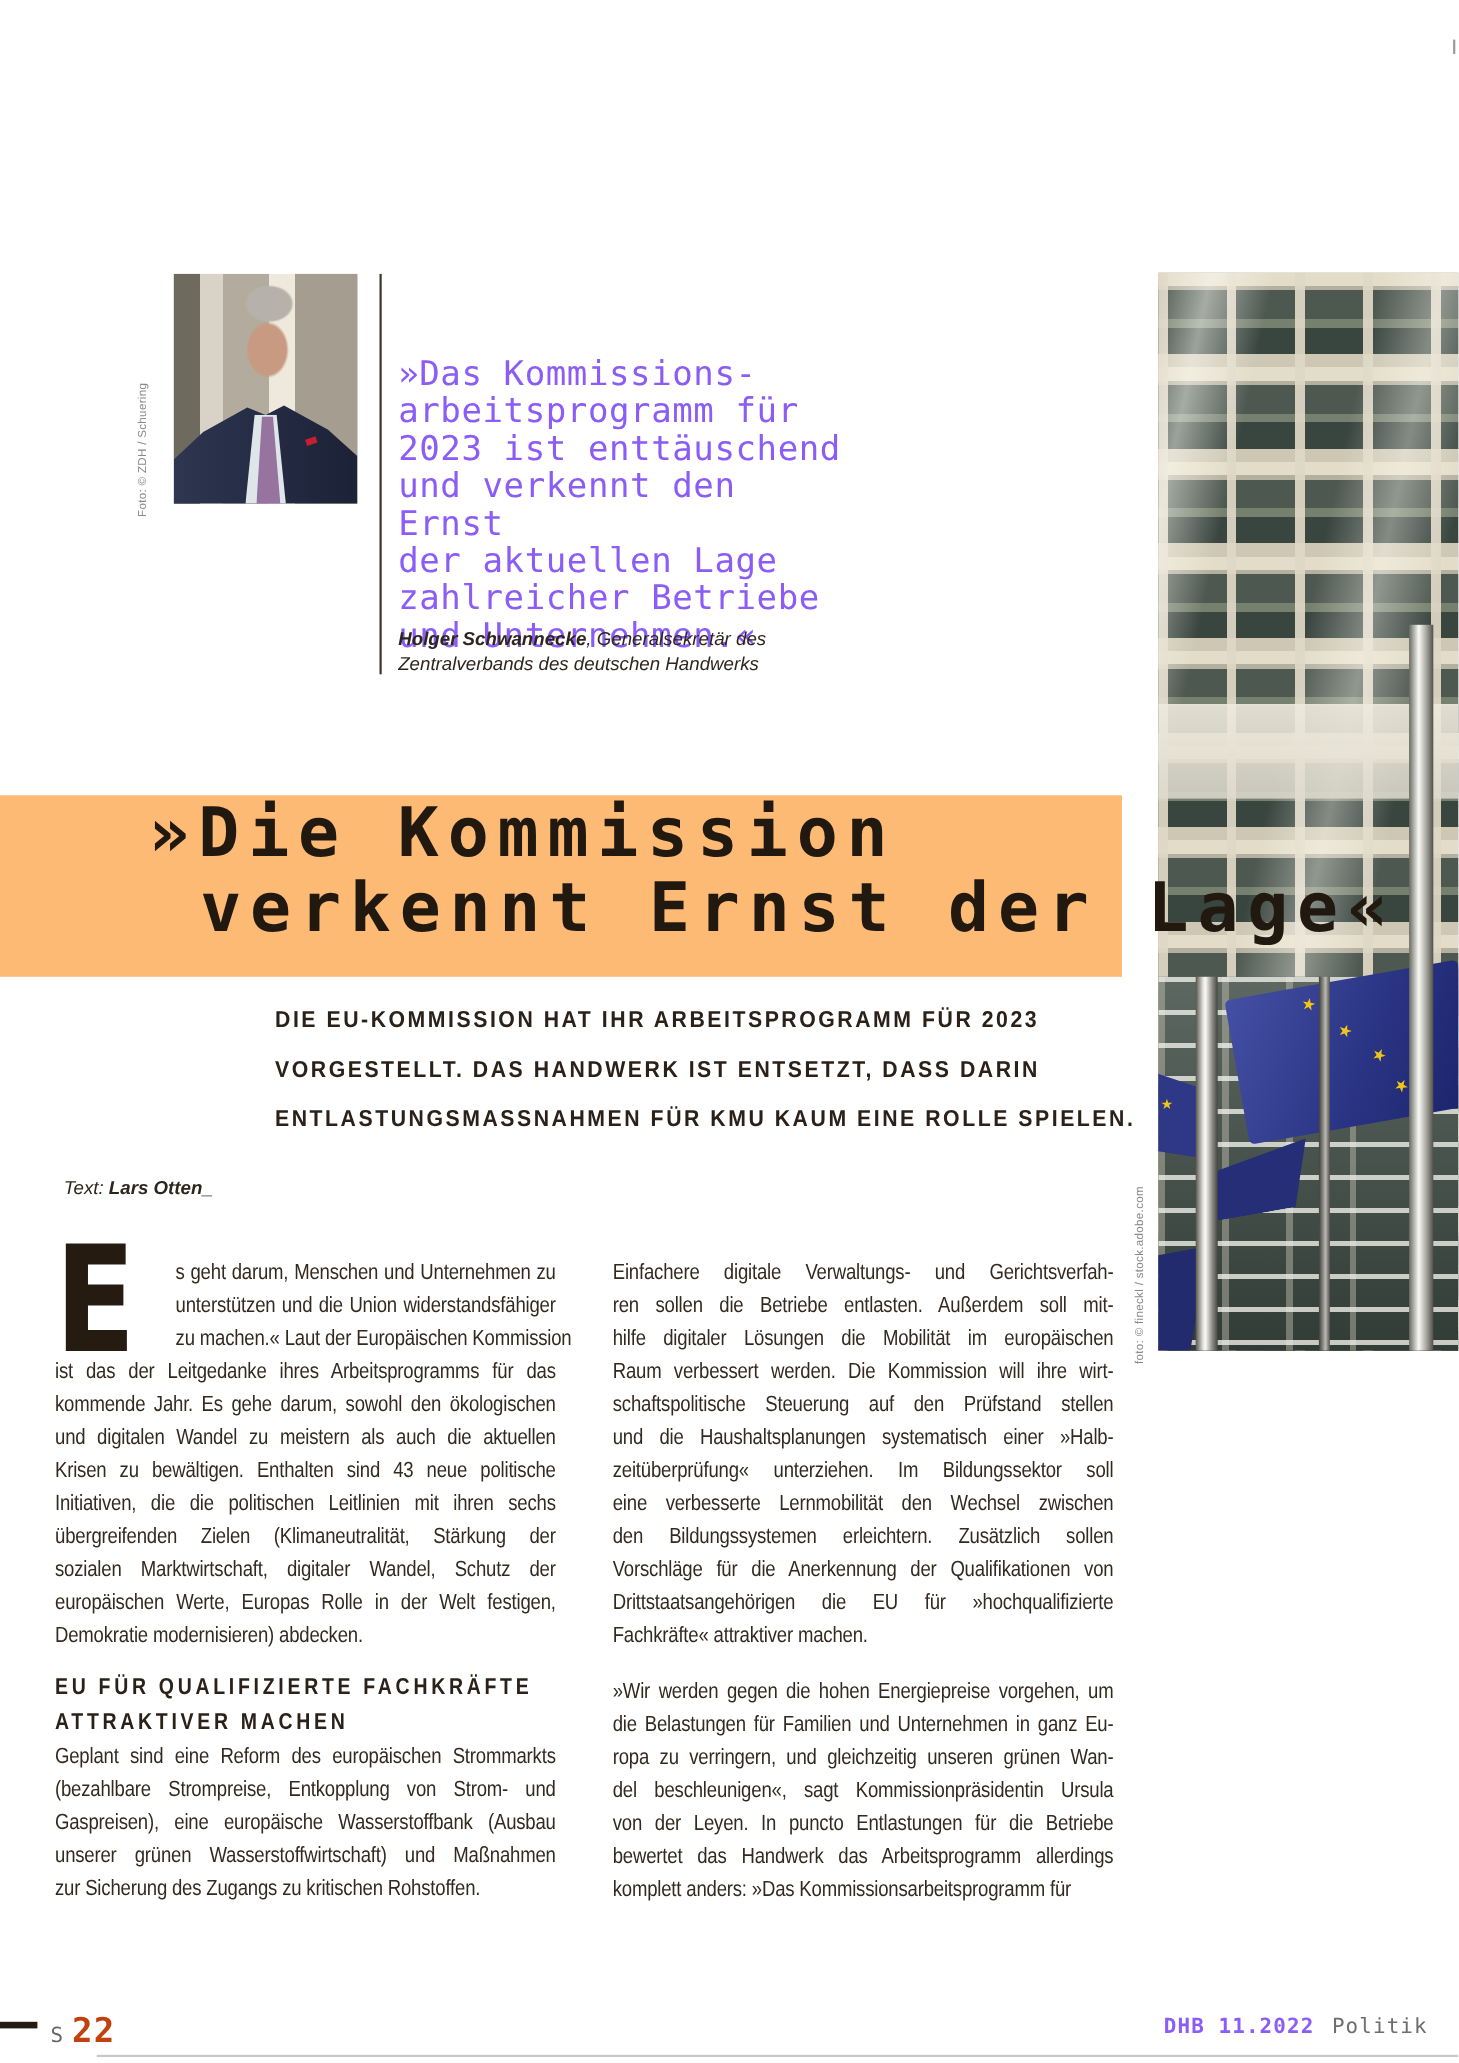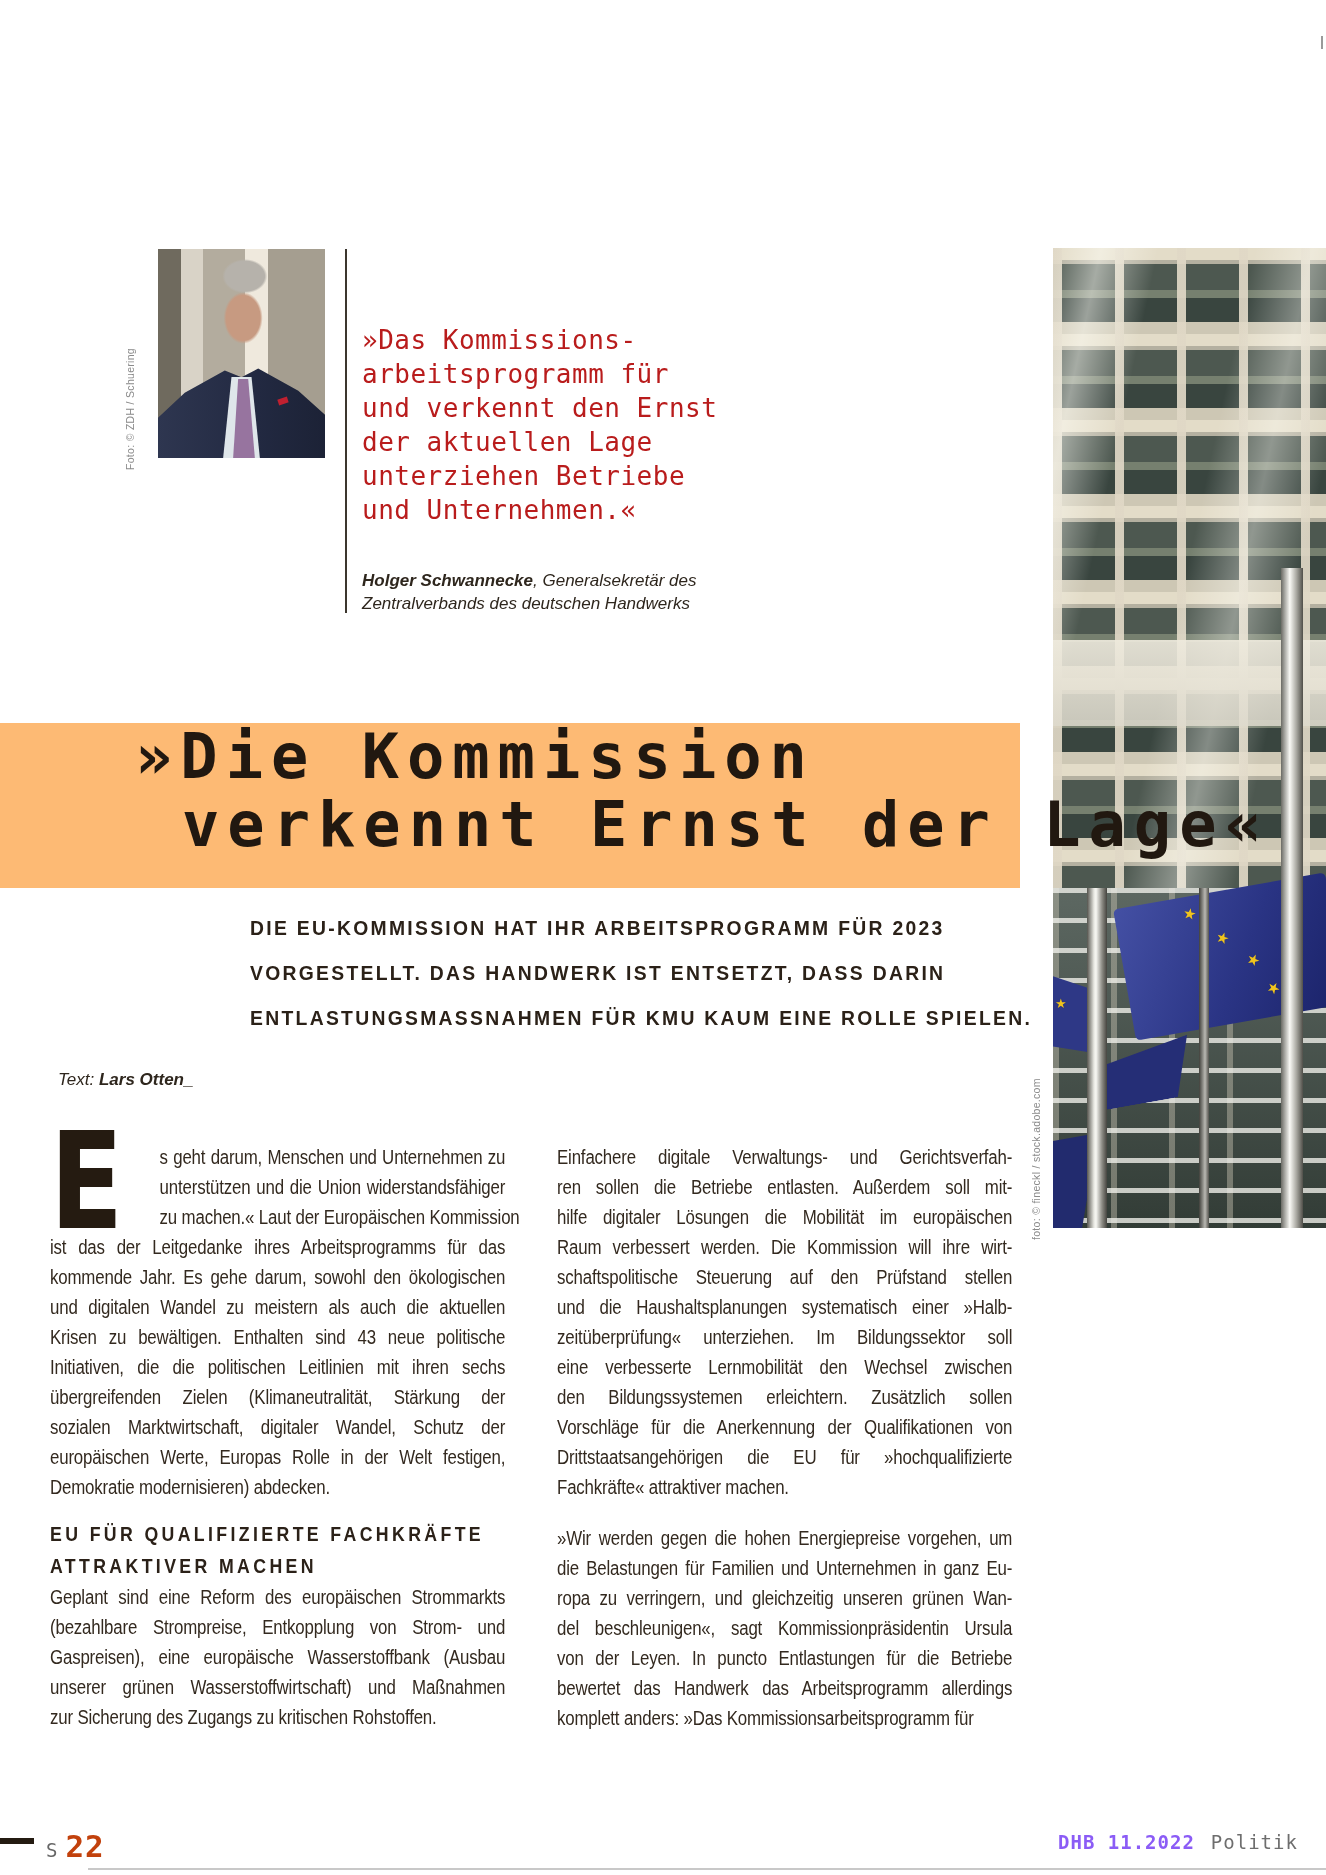--- a/index.html
+++ b/index.html
@@ -25,22 +25,22 @@
   .pin{position:absolute;right:22%;bottom:26%;width:10px;height:6px;background:#c02030;transform:rotate(-18deg);}
 
   .vert{position:absolute;white-space:nowrap;transform:rotate(-90deg);transform-origin:left bottom;
         font-size:10.5px;color:#8a8a8a;letter-spacing:.3px;}
   .credit-portrait{left:136px;top:458px;}
   .credit-building{left:1042px;top:1228px;}
 
   .quote-divider{position:absolute;left:345px;top:249px;width:2px;height:364px;background:#3c362e;}
 
   .pull-quote{position:absolute;left:362px;top:323px;width:420px;
-    font-family:"DejaVu Sans Mono",monospace;font-size:26px;line-height:34px;
-    letter-spacing:.5px;color:#b91c1c;}
+    font-family:"DejaVu Sans Mono",monospace;font-size:31px;line-height:34px;
+    letter-spacing:.5px;color:#8b5cf6;}
   .attribution{position:absolute;left:362px;top:569px;font-style:italic;font-size:17px;
     line-height:23px;color:#2e261d;}
   .attribution b{font-style:italic;}
 
   
   .photo-right{position:absolute;left:1053px;top:248px;width:273px;height:980px;overflow:hidden;z-index:1;
     background:
       repeating-linear-gradient(90deg, rgba(224,216,198,.92) 0 9px, rgba(224,216,198,0) 9px 62px),
       repeating-linear-gradient(180deg,#e3dcc8 0 12px,#b4b0a0 12px 16px,#4d5850 16px 42px,#76806f 42px 50px,#39453f 50px 74px,#cdc7b4 74px 86px),
       #8f978c;}
@@ -123,23 +123,24 @@
     <div class="tie"></div>
     <div class="pin"></div>
   </div>
   <div class="vert credit-portrait">Foto: © ZDH / Schuering</div>
 
   <div class="quote-divider"></div>
 
   <div class="pull-quote">
     <div>»Das Kommissions-</div>
     <div>arbeitsprogramm für</div>
+    <div>2023 ist enttäuschend</div>
     <div>und verkennt den Ernst</div>
     <div>der aktuellen Lage</div>
-    <div>unterziehen Betriebe</div>
+    <div>zahlreicher Betriebe</div>
     <div>und Unternehmen.«</div>
   </div>
   <div class="attribution">
     <div><b>Holger Schwannecke</b><span>, Generalsekretär des</span></div>
     <div>Zentralverbands des deutschen Handwerks</div>
   </div>
 
   <div class="photo-right">
     <div class="band-light"></div>
     <div class="flags-zone"></div>

